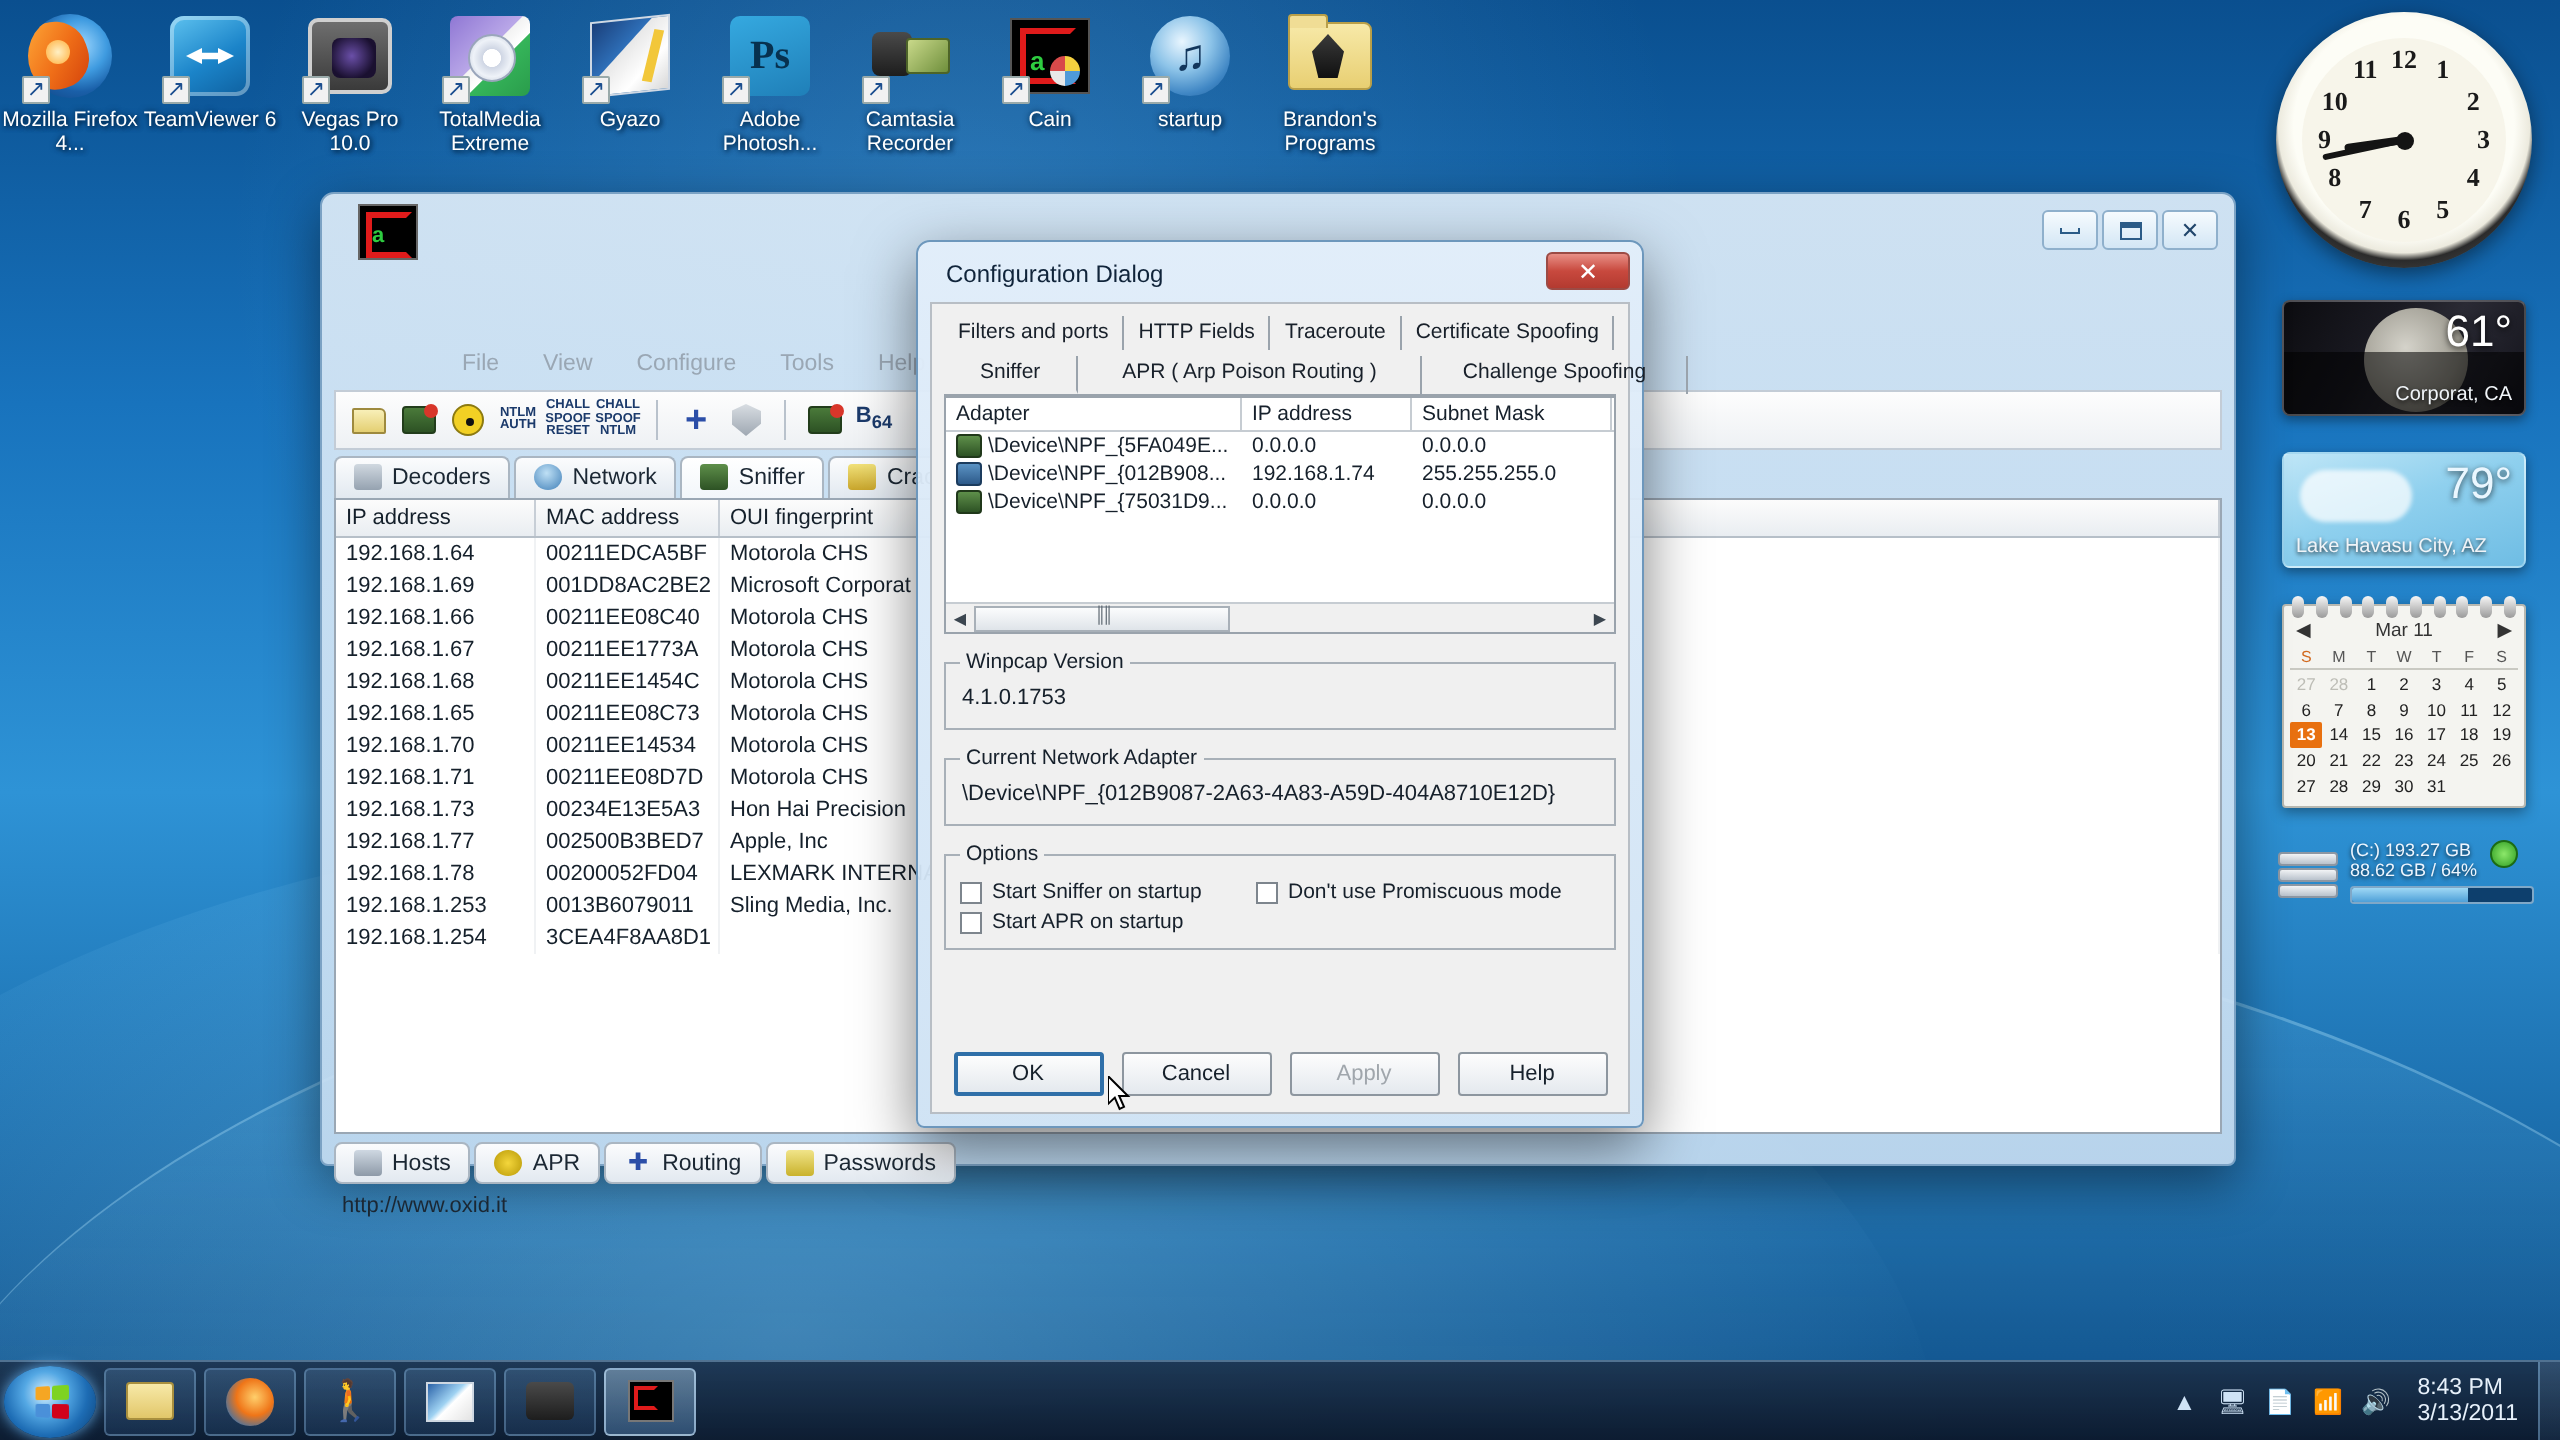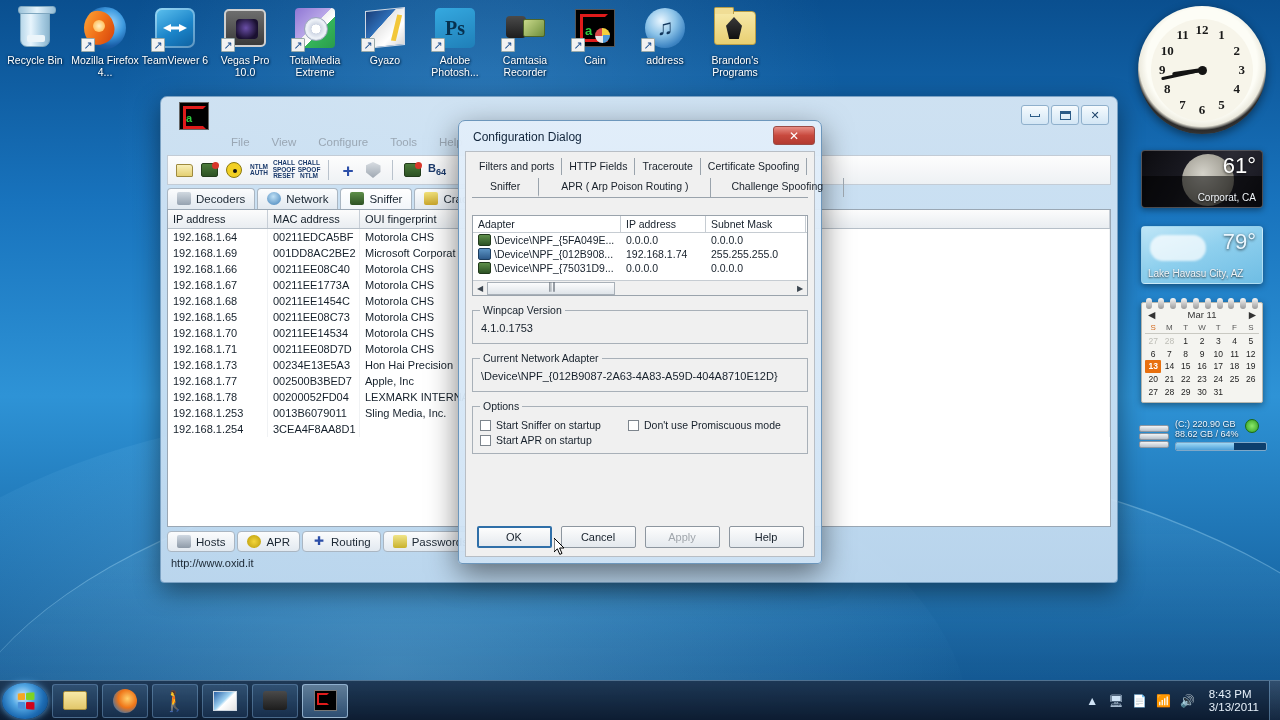--- a/index.html
+++ b/index.html
@@ -165,21 +165,21 @@
   #cain-titlebar { height:30px; display:flex; align-items:center; padding:0 2px; position:relative; }
   .cain-logo { width:30px;height:28px;background:#000;border:1px solid #666;position:relative;overflow:hidden;margin-left:12px;}
   .cain-logo::before{content:"";position:absolute;left:3px;top:3px;width:17px;height:17px;border:3px solid #e01b1b;border-right-color:transparent;}
   .cain-logo .la{position:absolute;left:6px;top:9px;color:#2ecc40;font-size:11px;font-weight:bold;}
   .win-btns { position:absolute; right:4px; top:4px; display:flex; gap:2px; }
   .win-btn { width:28px;height:20px;border:1px solid #8fb0cc;border-radius:3px;
       background:linear-gradient(#f6fbfe,#d3e6f5); display:flex;align-items:center;justify-content:center;
       font-size:11px;color:#20456b; }
   .win-btn .bx-min{width:10px;height:3px;border:1px solid #2b5b87;border-top:none;}
   .win-btn .bx-max{width:11px;height:9px;border:1px solid #2b5b87;border-top-width:3px;}
-  #cain-menubar { height:22px; display:flex; align-items:center; padding-left:66px; gap:22px; font-size:11.5px; color:#9aa7b4; }
+  #cain-menubar { height:22px; display:flex; align-items:center; padding-left:66px; gap:22px; font-size:11.5px; color:#9aa7b4;margin-top:40px; }
   #cain-toolbar { height:30px; margin:2px 2px 0; display:flex; align-items:center; gap:5px;
       background:linear-gradient(#fdfdfd,#eef1f4); border:1px solid #c3ccd6; padding:0 6px; }
   .tb-ic { width:20px;height:20px;display:flex;align-items:center;justify-content:center;font-size:11px; }
   .tb-sep { width:1px;height:20px;background:#b9c2cc;margin:0 4px; }
   .tb-folder{width:17px;height:13px;background:linear-gradient(#f8efb8,#e4cf72);border:1px solid #9e8a3e;border-radius:1px 3px 1px 1px;}
   .tb-sniff{width:17px;height:14px;background:linear-gradient(#4a7a3a,#2d5224);border:1px solid #223d1b;border-radius:2px;position:relative;}
   .tb-sniff::after{content:"";position:absolute;right:-2px;top:-2px;width:7px;height:7px;border-radius:50%;background:#d8362a;}
   .tb-rad{width:16px;height:16px;border-radius:50%;background:#f2d024;border:1px solid #8c7a10;position:relative;}
   .tb-rad::after{content:"";position:absolute;left:6px;top:6px;width:4px;height:4px;border-radius:50%;background:#111;}
   .tb-txt{font-size:6.5px;line-height:6.5px;color:#1b3a6b;font-weight:bold;text-align:center;font-family:"Liberation Sans",sans-serif;}
@@ -226,21 +226,21 @@
   #dlg-title { font-size:12px; color:#10243a; padding-left:6px; }
   #dlg-close { position:absolute; right:2px; top:1px; width:42px; height:19px; border-radius:3px;
       border:1px solid #9c4b45; background:linear-gradient(#e88f86,#c8493e 50%,#b33a30);
       color:#fff; font-size:12px; display:flex; align-items:center; justify-content:center; }
   #dlg-body { background:#f0f0f0; border:1px solid #b8bec5; margin:2px; height:406px; padding:6px; position:relative; }
   .dlg-tabs-row { display:flex; font-size:10.5px; }
   .dtab { padding:2px 7px 3px; color:#18202a; border-right:1px solid #9aa3ac; white-space:nowrap; }
   .dtab:last-child { border-right:1px solid #9aa3ac; }
   .dlg-tabs-row.row2 .dtab.active { background:#f0f0f0; border-bottom:2px solid #f0f0f0; position:relative; top:0; }
   .dlg-tabs-underline { height:1px; background:#9aa3ac; margin:0 0 0 0; }
-  #adapter-list { margin-top:17px; border:1px solid #9aa3ac; background:#fff; height:81px; position:relative; }
+  #adapter-list { margin-top:0; border:1px solid #9aa3ac; background:#fff; height:119px; position:relative; }
   .al-head { display:flex; font-size:10.5px; background:#fff; border-bottom:1px solid #c6ccd2; }
   .al-head div { padding:2px 5px; border-right:1px solid #c6ccd2; color:#16202b; }
   .al-row { display:flex; font-size:10.5px; align-items:center; }
   .al-row div { padding:1px 5px; color:#16202b; white-space:nowrap; overflow:hidden; }
   .ac-ad { width:148px; display:flex !important; align-items:center; gap:3px; }
   .ac-ip { width:85px; } .ac-sm { width:100px; }
   .nic-ic { width:13px;height:12px;flex:none;background:linear-gradient(#5e8f4a,#2d5224);border:1px solid #20381a;border-radius:2px;}
   .nic-ic.blue { background:linear-gradient(#5b93c4,#2d5a8a); border-color:#1c3c5e; }
   #adapter-hscroll { position:absolute; left:0; right:0; bottom:0; height:15px; background:#f0f0f0;
       border-top:1px solid #c6ccd2; display:flex; align-items:center; }
@@ -288,26 +288,20 @@
 </style>
 </head>
 <body>
 
 <div class="glow-tl"></div>
 <div class="swoosh"></div>
 
 <div id="desktop-icons">
   <div class="dicon">
     <div class="glyph">
-        <div class="ic-bin"></div>
-      </div>
-    <div class="lbl">Recycle Bin</div>
-  </div>
-  <div class="dicon">
-    <div class="glyph">
         <div class="ic-ff"></div>
         <span class="shortcut-arrow"></span>
       </div>
     <div class="lbl">Mozilla Firefox 4...</div>
   </div>
   <div class="dicon">
     <div class="glyph">
         <div class="ic-tv"></div>
         <span class="shortcut-arrow"></span>
       </div>
@@ -355,21 +349,21 @@
         </div>
         <span class="shortcut-arrow"></span>
       </div>
     <div class="lbl">Cain</div>
   </div>
   <div class="dicon">
     <div class="glyph">
         <div class="ic-itunes"></div>
         <span class="shortcut-arrow"></span>
       </div>
-    <div class="lbl">address</div>
+    <div class="lbl">startup</div>
   </div>
   <div class="dicon">
     <div class="glyph">
         <div class="ic-folder"></div>
       </div>
     <div class="lbl">Brandon's Programs</div>
   </div>
 </div>
 
 <div id="gadgets">
@@ -470,21 +464,21 @@
       </div>
   </div>
 
   <div class="drive-gadget">
     <div class="drive-stack">
       <i style="top:0"></i>
         <i style="top:8px"></i>
         <i style="top:16px"></i>
     </div>
     <div class="drive-refresh"></div>
-    <div class="drive-txt">(C:) 220.90 GB</div>
+    <div class="drive-txt">(C:) 193.27 GB</div>
     <div class="drive-txt">88.62 GB / 64%</div>
     <div class="drive-bar">
         <i id="drive-fill" style="width: 64%;"></i>
       </div>
   </div>
 </div>
 
 <div id="cain-window">
   <div id="cain-titlebar">
     <div class="cain-logo">

